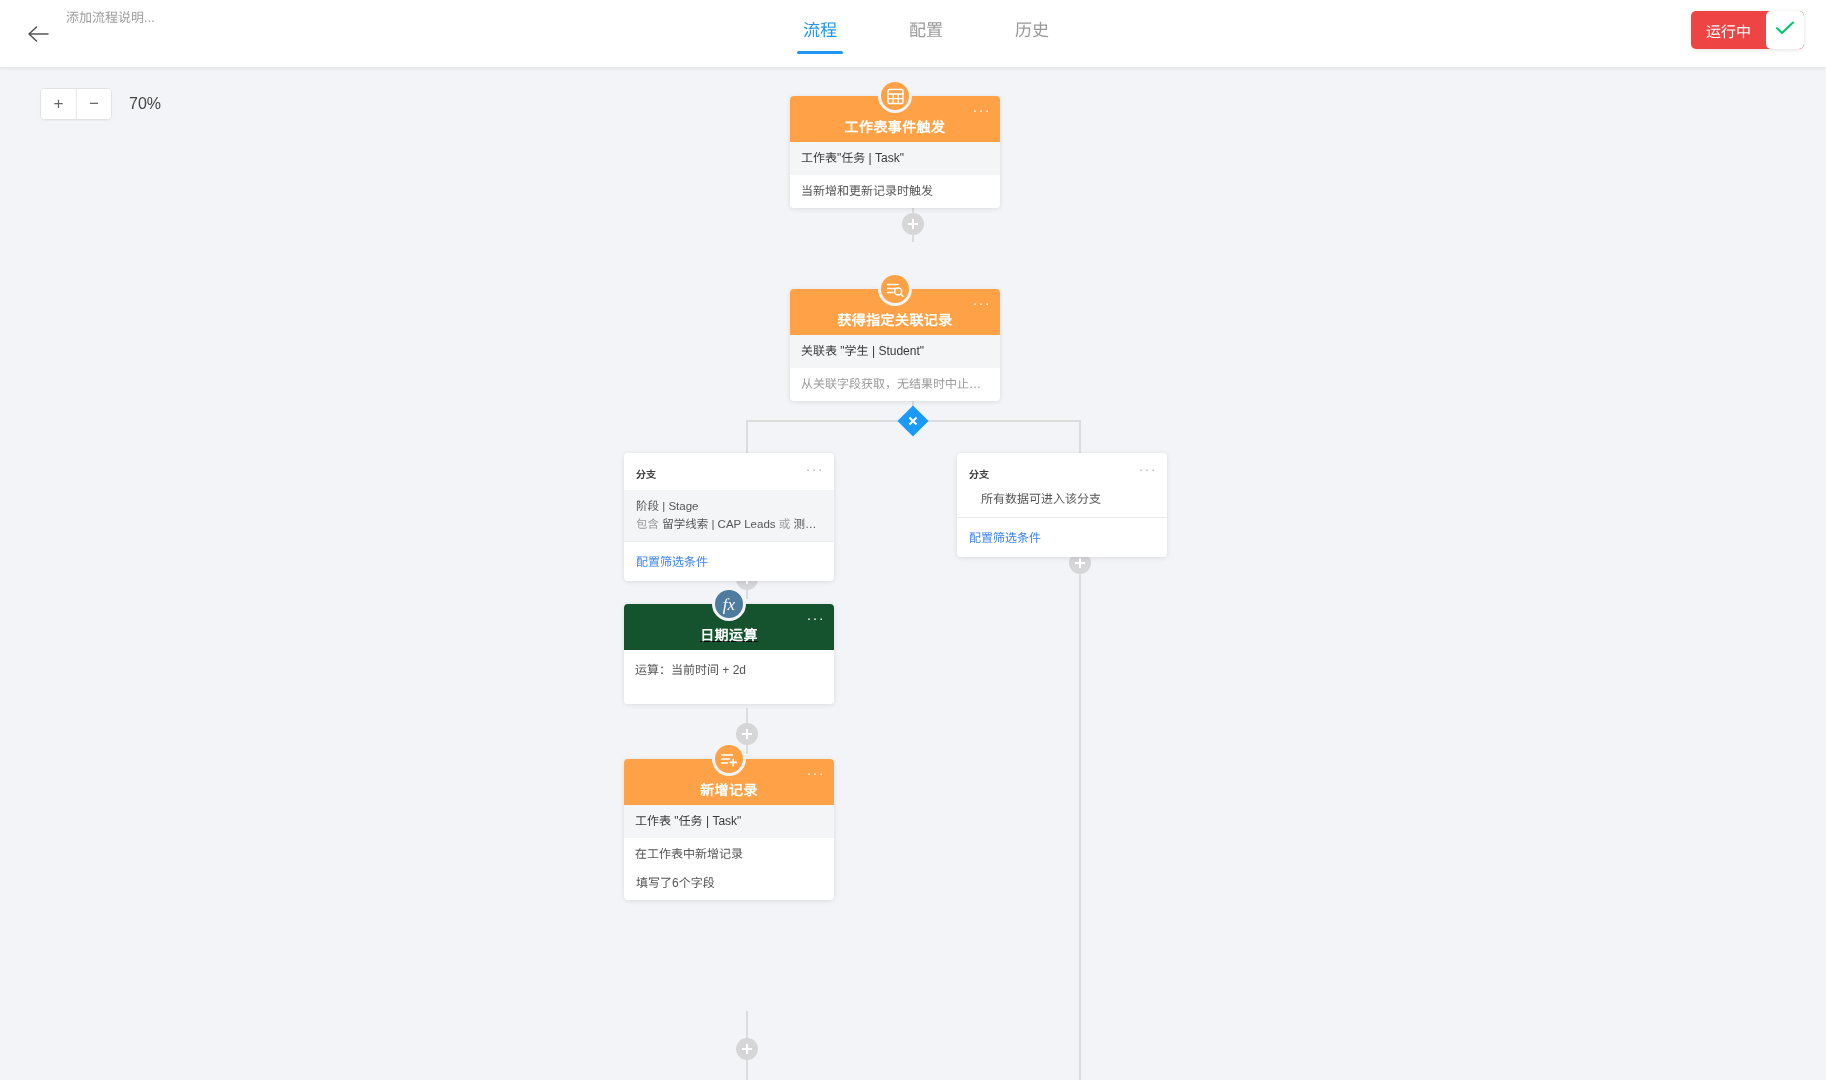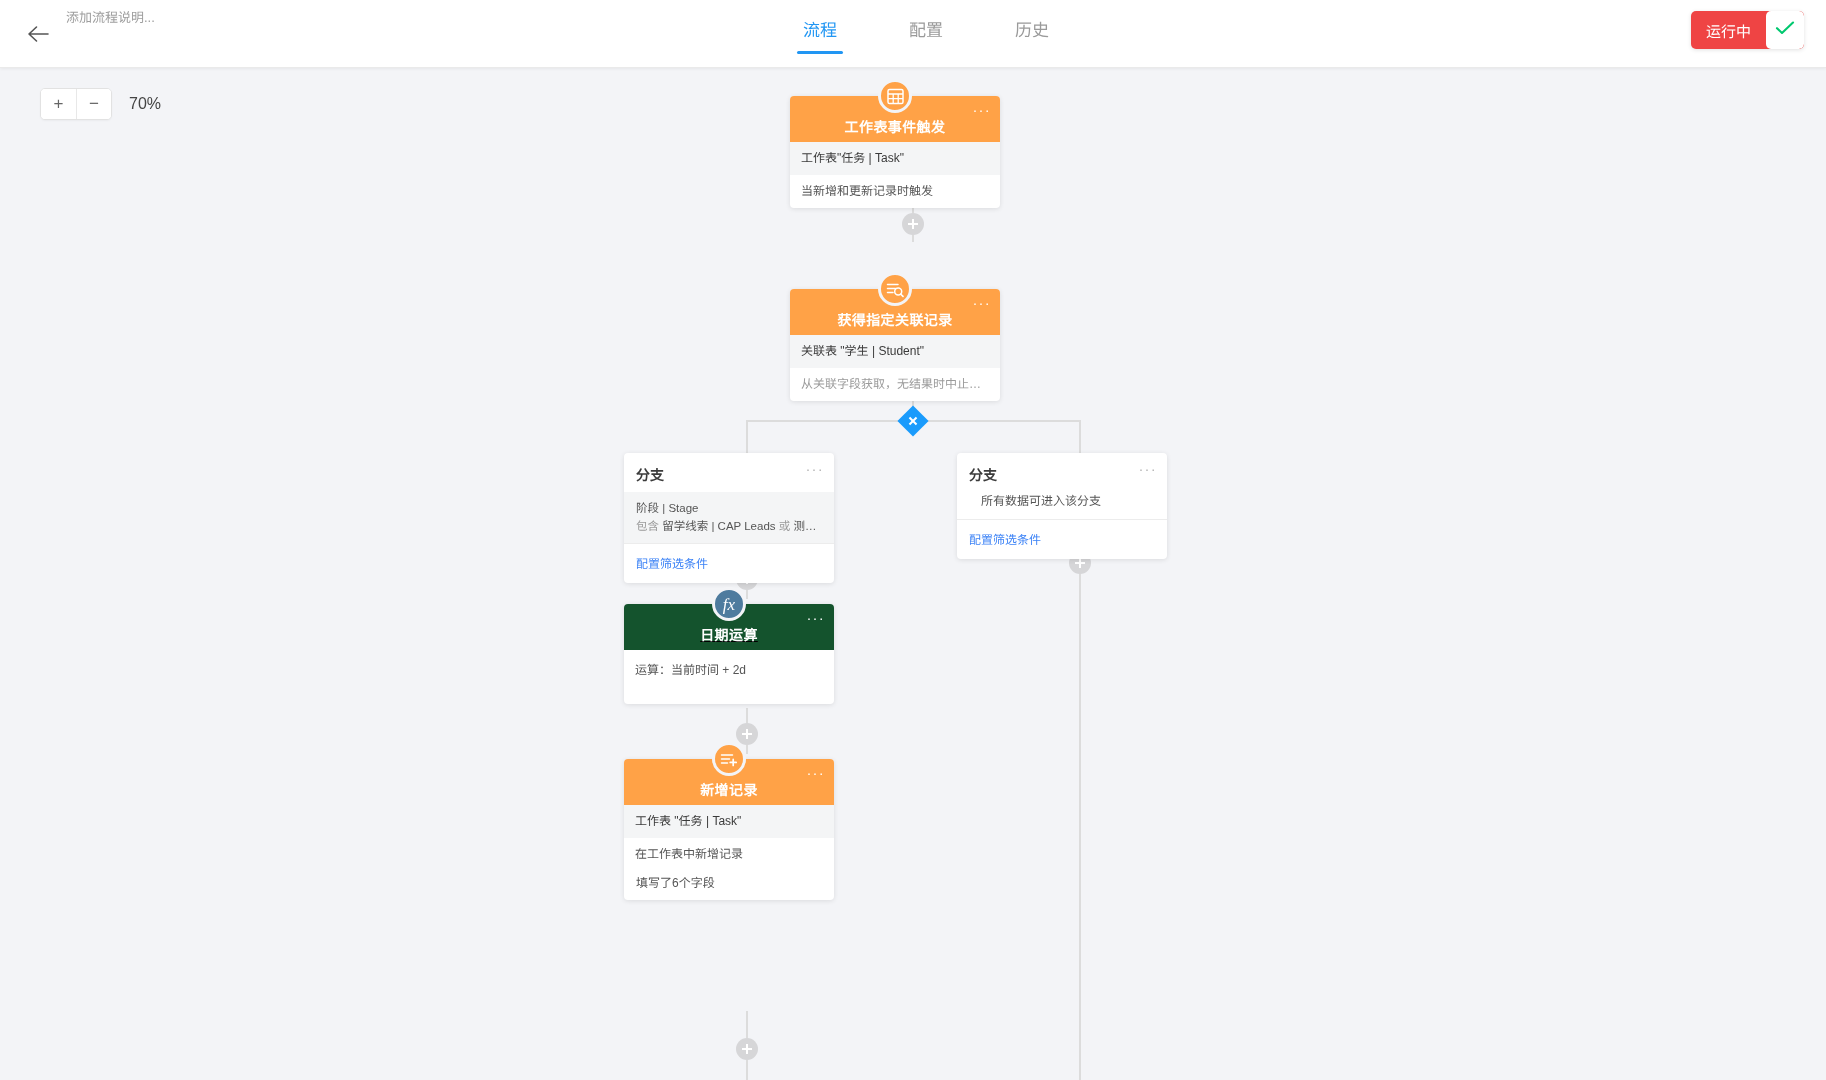--- a/index.html
+++ b/index.html
@@ -263,21 +263,21 @@
     background: #fff;
     border-radius: 4px;
     box-shadow: 0 1px 5px rgba(0,0,0,0.10);
     z-index: 10;
   }
   .branch-head {
     position: relative;
     padding: 11px 11px 8px 12px;
   }
   .branch-title {
-    font-size: 14px;
+    font-size: 10px;
     color: #3b3b3b;
     font-weight: bold;
   }
   .branch-dots {
     position: absolute;
     right: 10px; top: 11px;
     color: #b6b6b6;
     font-size: 15px;
     letter-spacing: 1.2px;
     line-height: 10px;

